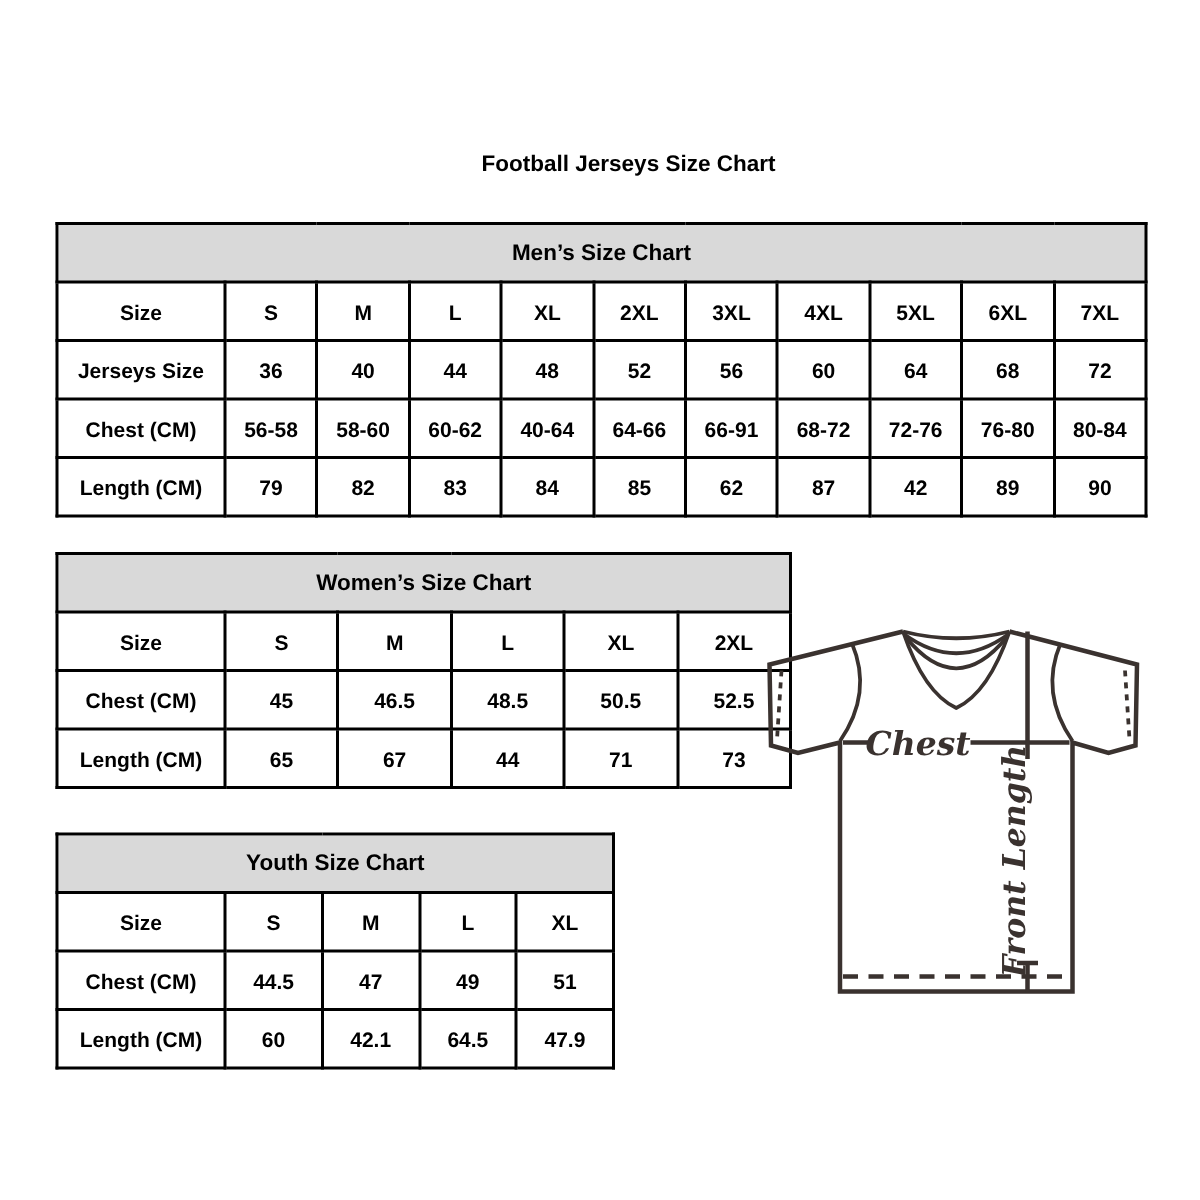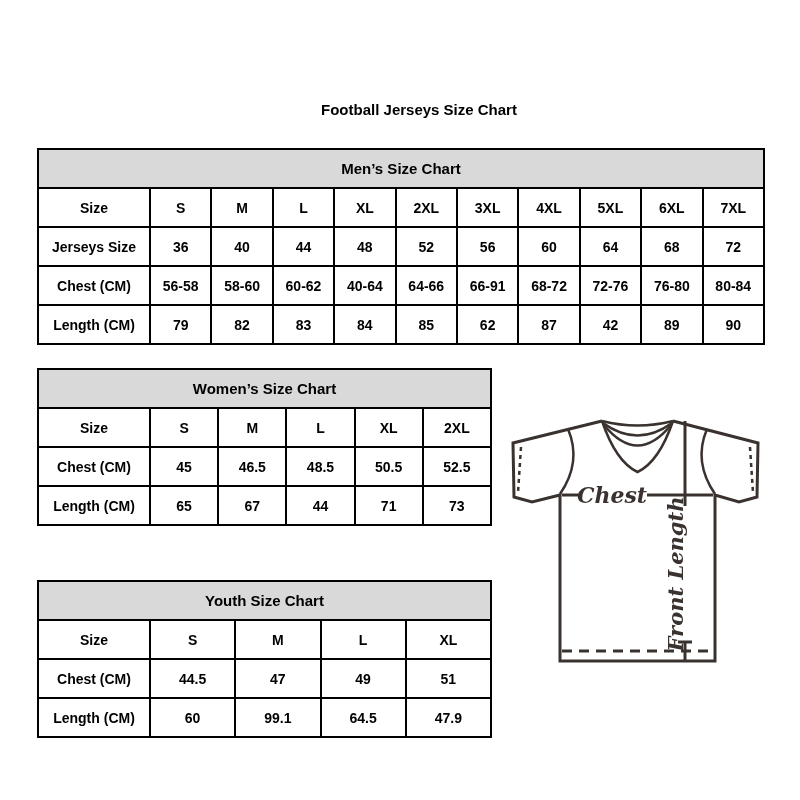--- a/index.html
+++ b/index.html
@@ -11,22 +11,22 @@
     position:absolute; top:95px; left:0; width:782px; text-align:center;
     font-size:15px; font-weight:bold; line-height:30px;margin-left:28px;
   }
   table.size-table {
     position:absolute; border-collapse:collapse; table-layout:fixed;
     background:#fff; text-align:center; font-weight:bold; font-size:14px;
   }
   table.size-table td { border:2px solid #000; padding:0; height:37px; overflow:hidden; }
   td.ttl { background:#d9d9d9; font-size:15px; height:38px; }
   #men-table   { left:37px;  top:148px; width:728px; }
-  #women-table { left:37px;  top:368px; width:455px;border-radius:29px; }
-  #youth-table { left:37px;  top:580px; width:455px; }
+  #women-table { left:37px;  top:368px; width:491px;border-radius:29px; }
+  #youth-table { left:37px;  top:555px; width:373px; }
   #jersey { position:absolute; left:506px; top:414px; width:260px; height:254px; }
   .jstroke { fill:none; stroke:#3a322f; stroke-width:3; stroke-linejoin:miter; }
   .jthin   { fill:none; stroke:#3a322f; stroke-width:2.5; }
   .jtext {
     fill:#3a322f; font-family:"DejaVu Serif", serif;
     font-style:italic; font-weight:bold;
   }
 </style>
 </head>
 <body>
@@ -170,21 +170,21 @@
     <tr>
       <td>Chest (CM)</td>
       <td>44.5</td>
       <td>47</td>
       <td>49</td>
       <td>51</td>
     </tr>
     <tr>
       <td>Length (CM)</td>
       <td>60</td>
-      <td>99.1</td>
+      <td>42.1</td>
       <td>64.5</td>
       <td>47.9</td>
     </tr>
   </tbody>
     </table>
 
   <svg id="jersey" viewBox="0 0 260 254">
 
     <path class="jstroke" d="M96,7 L7,29 L8,83 L26,88 L54,81 L54,247 L209,247 L209,81 L233,88 L251,83 L252,29 L167,7"></path>
 

